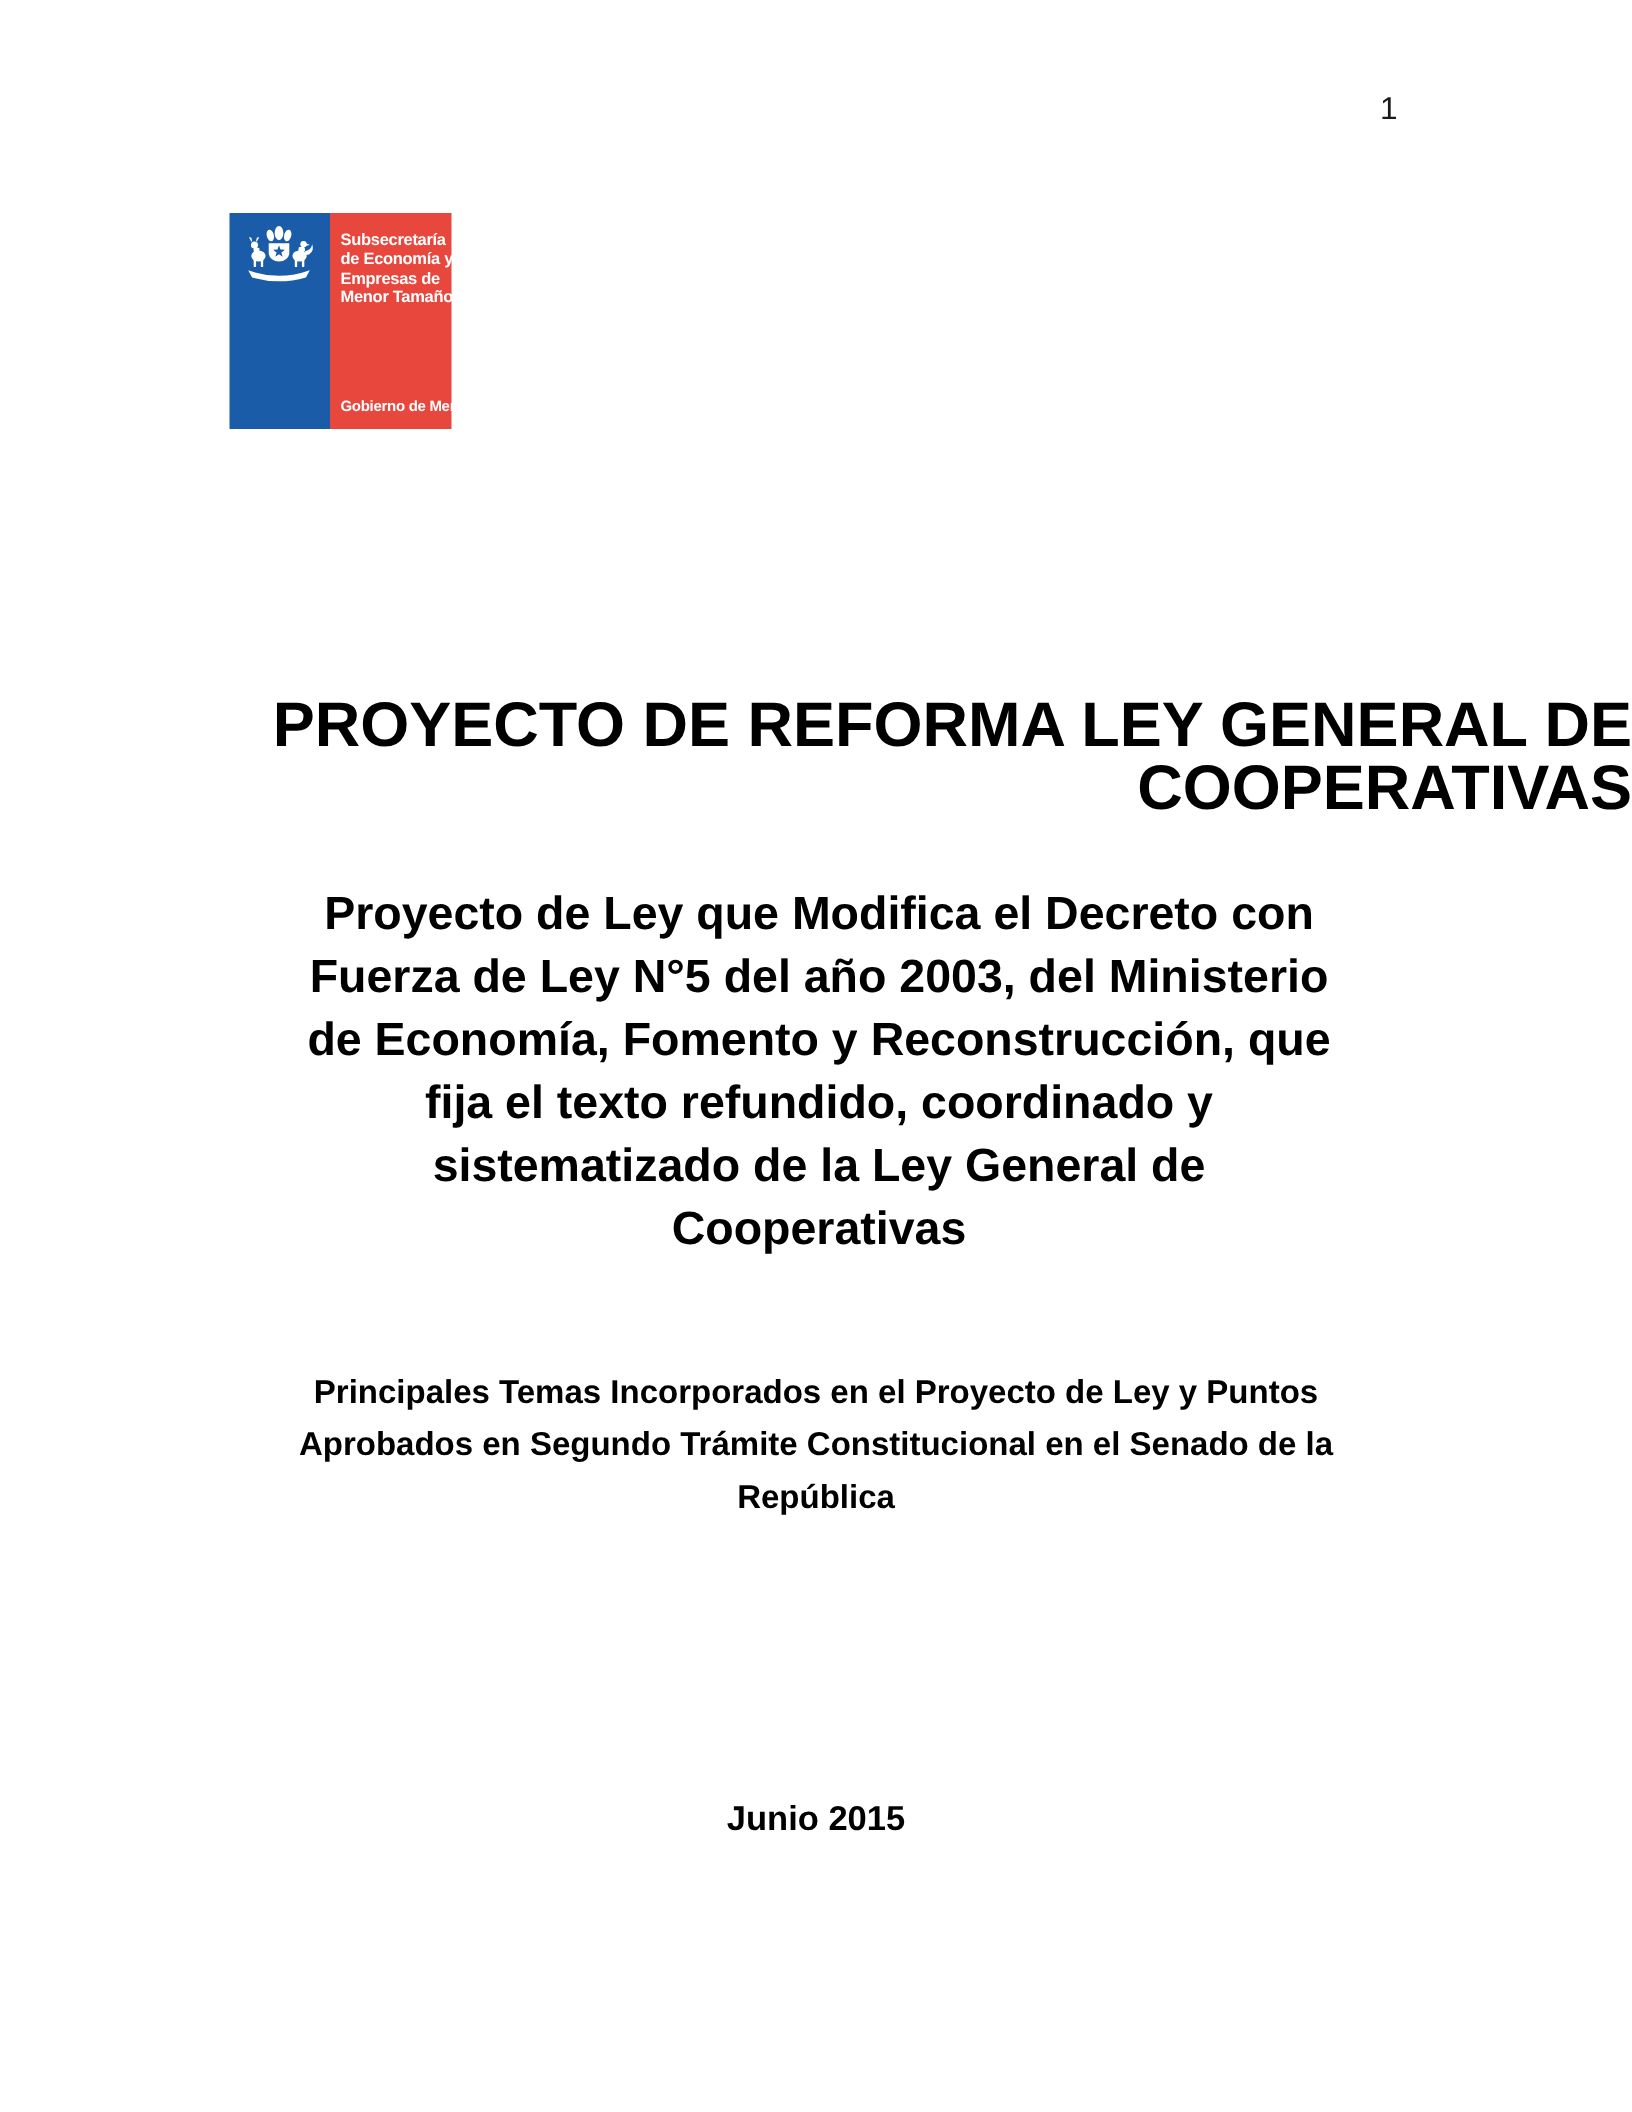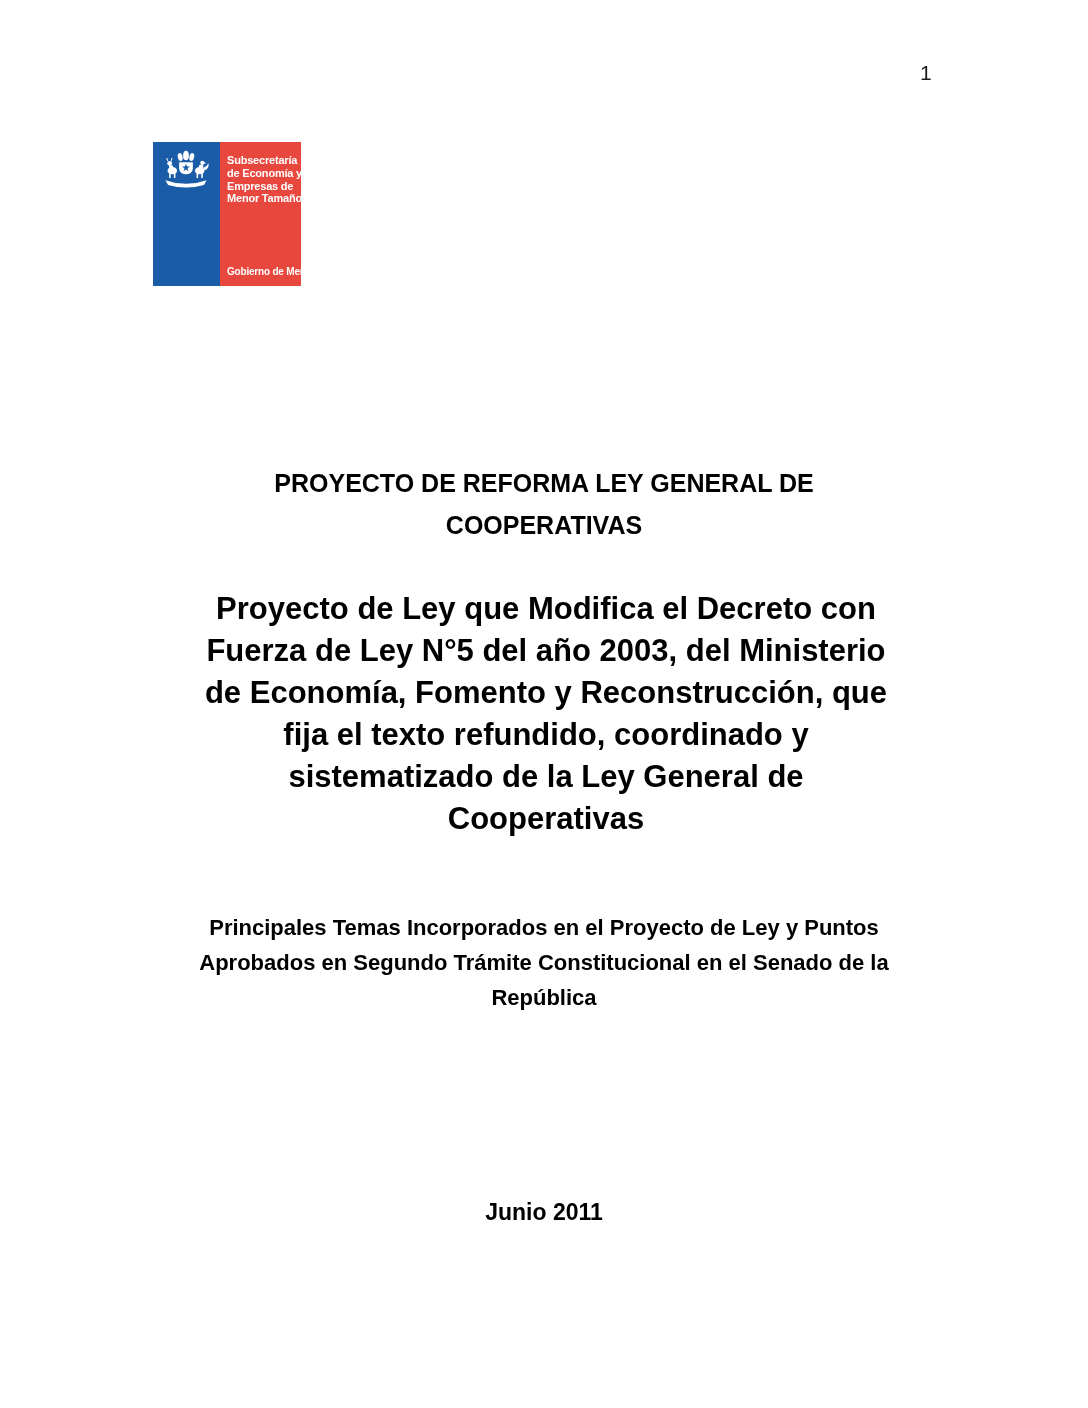--- a/index.html
+++ b/index.html
@@ -69,22 +69,22 @@
     letter-spacing: -0.2px;
     white-space: nowrap;
   }
   
   .title {
     position: absolute;
     top: 462px;
     left: 0;
     width: 100%;
     margin: 0;
-    text-align: center;
-    font-size: 25px;
+    text-align: right;
+    font-size: 42px;
     line-height: 42px;
     font-weight: bold;
   }
   .subtitle {
     position: absolute;
     top: 586px;
     left: 0;
     width: 100%;
     margin: 2px;
     text-align: center;
@@ -154,15 +154,15 @@
       <div class="logo-gov">Gobierno de Menor</div>
     </div>
   </div>
 
   <h1 class="title">PROYECTO DE REFORMA LEY GENERAL DE<br>COOPERATIVAS</h1>
 
   <h2 class="subtitle">Proyecto de Ley que Modifica el Decreto con<br>Fuerza de Ley N°5 del año 2003, del Ministerio<br>de Economía, Fomento y Reconstrucción, que<br>fija el texto refundido, coordinado y<br>sistematizado de la Ley General de<br>Cooperativas</h2>
 
   <h3 class="section-heading">Principales Temas Incorporados en el Proyecto de Ley y Puntos<br>Aprobados en Segundo Trámite Constitucional en el Senado de la<br>República</h3>
 
-  <div class="doc-date">Junio 2011</div>
+  <div class="doc-date">Junio 2015</div>
 
 </div>
 
 </body></html>

